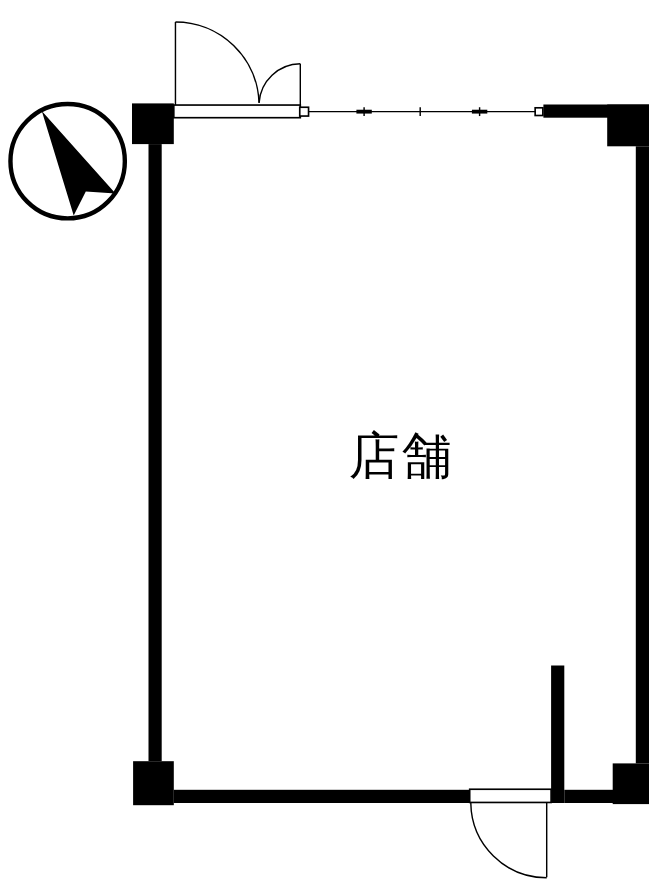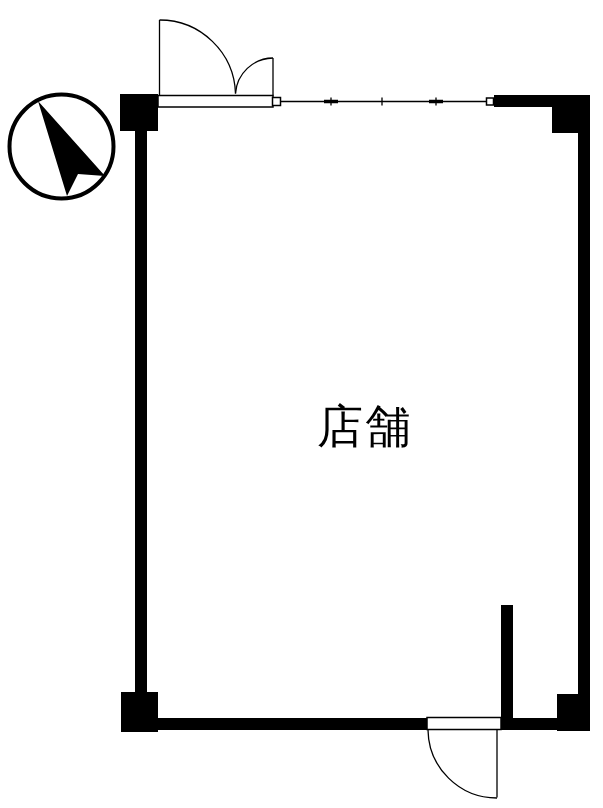--- a/index.html
+++ b/index.html
@@ -16,21 +16,21 @@
     overflow: hidden;
   }
   .plan-svg {
     position: absolute;
     left: 0;
     top: 0;
   }
   .room-label {
     position: absolute;
     left: 317px;
-    top: 398px;
+    top: 386px;
     width: 100px;
     height: 56px;
     font-size: 46px;
     line-height: 56px;
     letter-spacing: 2px;
     color: #000000;
     white-space: nowrap;
     font-weight: 500;
     user-select: none;
   }

